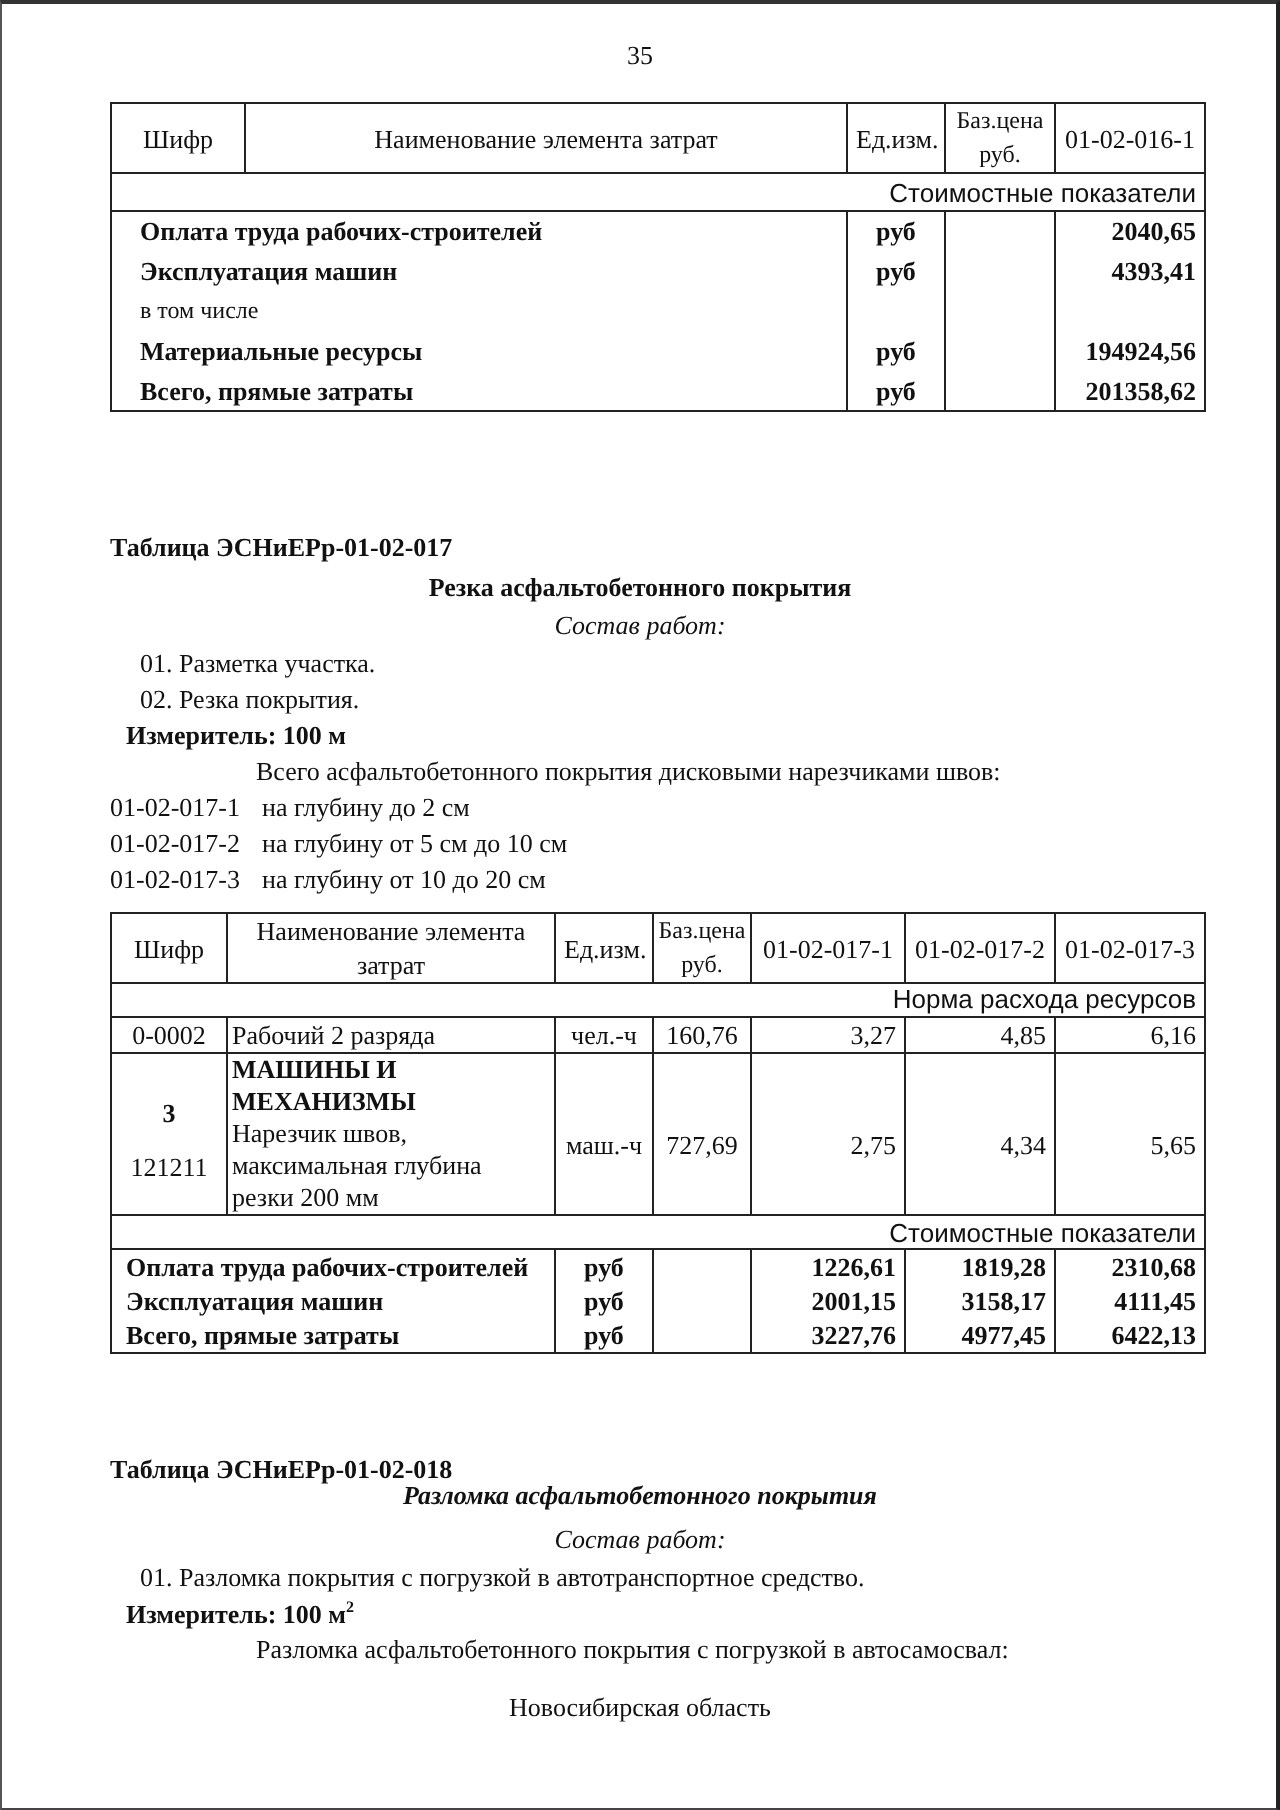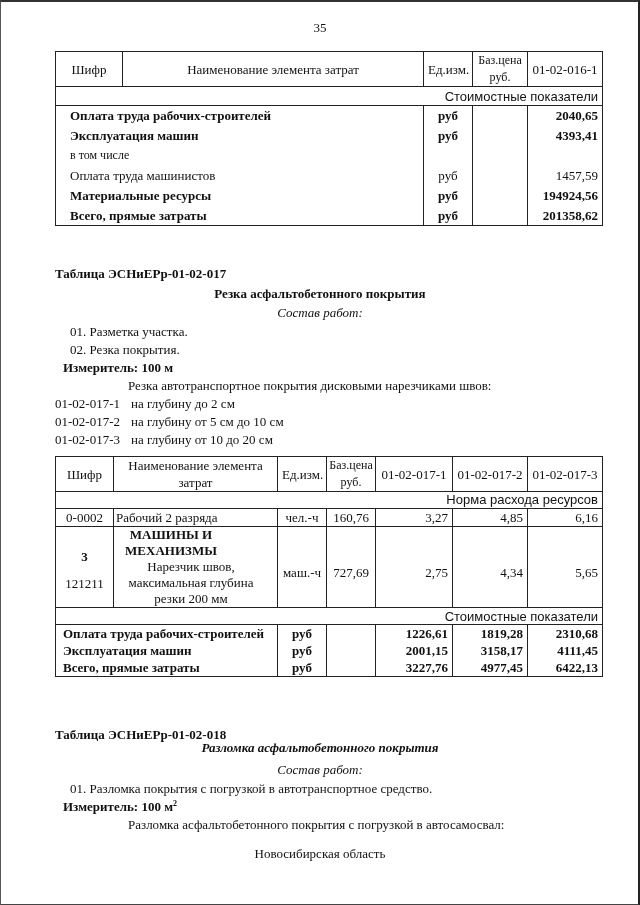--- a/index.html
+++ b/index.html
@@ -23,21 +23,21 @@
 
   table.grid { position: absolute; border-collapse: collapse; table-layout: fixed; }
   table.grid td { border: 1px solid #222; padding: 0 4px; vertical-align: middle; line-height: 17px; font-size: 13px; }
   table.grid td.nb-tb { border-top: none; border-bottom: none; }
   table.grid td.nb-t { border-top: none; }
   table.grid td.nb-b { border-bottom: none; }
   .hdr td { line-height: 14px; }
   .sub td { height: 16px; line-height: 14px; }
   td.rgt { text-align: right; }
   td.ctr { text-align: center; }
-  td.top { vertical-align: top; text-align: center; }
+  td.top { vertical-align: top; }
 </style>
 </head>
 <body>
 
 <div class="frame"></div>
 
 <div class="abs center" style="left:300px; top:20px; width:40px;">35</div>
 
 <table class="grid" style="left:55px; top:51px; width:547px;">
   <colgroup>
@@ -70,47 +70,41 @@
     <td class="nb-tb"></td>
     <td class="nb-tb rgt b">4393,41</td>
   </tr>
   <tr style="height:20px">
     <td colspan="2" class="nb-tb" style="padding-left:14px; font-size:12px">в том числе</td>
     <td class="nb-tb ctr"></td>
     <td class="nb-tb"></td>
     <td class="nb-tb rgt"></td>
   </tr>
   <tr style="height:20px">
-    <td colspan="2" class="nb-tb" style="padding-left:14px">Оплата труда машинистов</td>
-    <td class="nb-tb ctr">руб</td>
-    <td class="nb-tb"></td>
-    <td class="nb-tb rgt">1457,59</td>
-  </tr>
-  <tr style="height:20px">
     <td colspan="2" class="nb-tb b" style="padding-left:14px">Материальные ресурсы</td>
     <td class="nb-tb ctr b">руб</td>
     <td class="nb-tb"></td>
     <td class="nb-tb rgt b">194924,56</td>
   </tr>
   <tr style="height:20px">
     <td colspan="2" class="nb-t b" style="padding-left:14px">Всего, прямые затраты</td>
     <td class="nb-t ctr b">руб</td>
     <td class="nb-t"></td>
     <td class="nb-t rgt b">201358,62</td>
   </tr>
 </tbody>
   </table>
 
 <div class="abs b" style="left:55px; top:266px;">Таблица  ЭСНиЕРр-01-02-017</div>
 <div class="abs b center" style="left:0; width:640px; top:286px;">Резка асфальтобетонного покрытия</div>
 <div class="abs i center" style="left:0; width:640px; top:305px;">Состав работ:</div>
 <div class="abs" style="left:70px; top:324px;">01. Разметка участка.</div>
 <div class="abs" style="left:70px; top:342px;">02. Резка покрытия.</div>
 <div class="abs b" style="left:63px; top:360px;">Измеритель: 100 м</div>
-<div class="abs" style="left:128px; top:378px;">Резка автотранспортное покрытия дисковыми нарезчиками швов:</div>
+<div class="abs" style="left:128px; top:378px;">Всего асфальтобетонного покрытия дисковыми нарезчиками швов:</div>
 <div class="abs" style="left:55px; top:396px;">01-02-017-1</div>
 <div class="abs" style="left:131px; top:396px;">на глубину до 2 см</div>
 <div class="abs" style="left:55px; top:414px;">01-02-017-2</div>
 <div class="abs" style="left:131px; top:414px;">на глубину от 5 см до 10 см</div>
 <div class="abs" style="left:55px; top:432px;">01-02-017-3</div>
 <div class="abs" style="left:131px; top:432px;text-align:right;">на глубину от 10 до 20 см</div>
 
 <table class="grid" style="left:55px; top:456px; width:547px;">
   <colgroup>
       <col style="width:58px">

